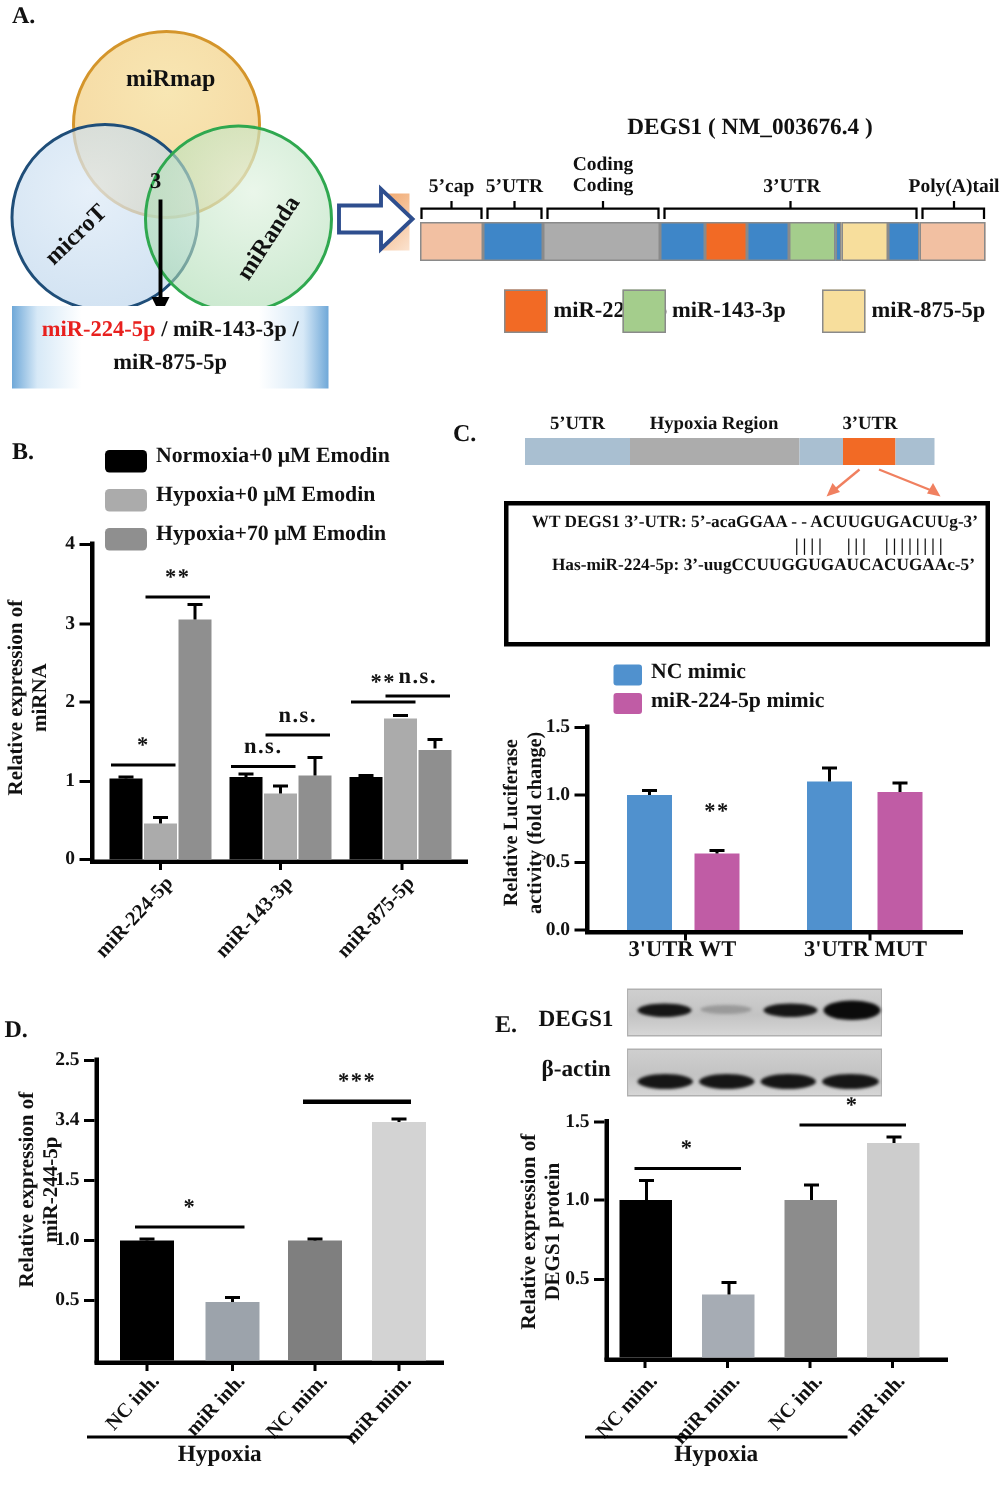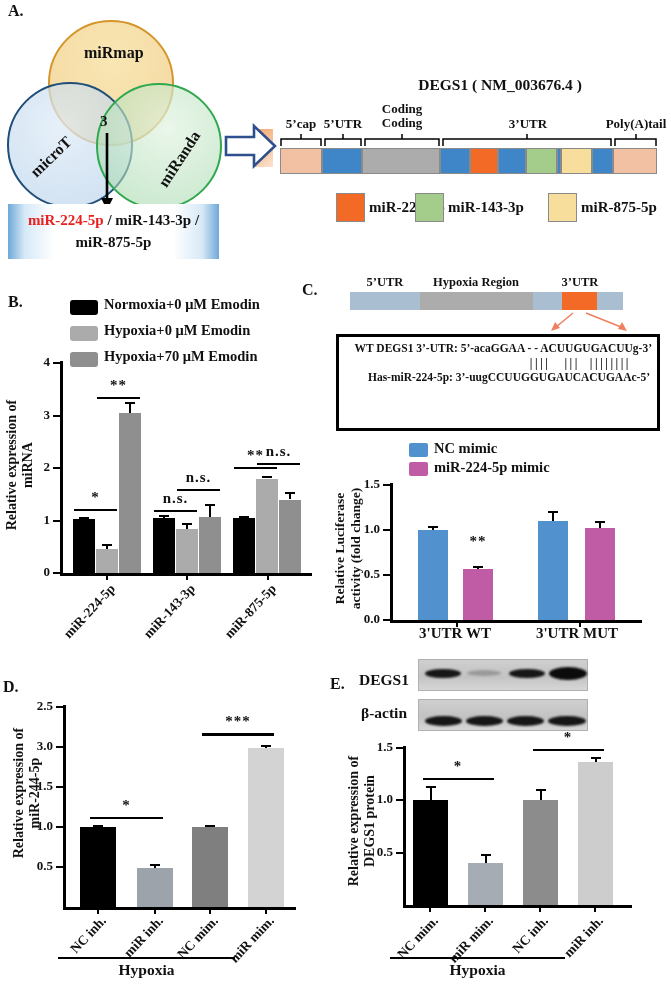--- a/index.html
+++ b/index.html
@@ -254,21 +254,21 @@
   <div class="abs">
       <div style="position:absolute;left:63px;top:705px;width:2.5px;height:204px;background:#000;"></div>
       <div style="position:absolute;left:63px;top:907px;width:233px;height:2.5px;background:#000;"></div>
       <div style="position:absolute;left:56px;top:866px;width:7px;height:2px;background:#000;"></div>
       <div class="tick-label" style="position:absolute;left:19px;top:858px;width:34px;">0.5</div>
       <div style="position:absolute;left:56px;top:826px;width:7px;height:2px;background:#000;"></div>
       <div class="tick-label" style="position:absolute;left:19px;top:818px;width:34px;">1.0</div>
       <div style="position:absolute;left:56px;top:786px;width:7px;height:2px;background:#000;"></div>
       <div class="tick-label" style="position:absolute;left:19px;top:778px;width:34px;">1.5</div>
       <div style="position:absolute;left:56px;top:746px;width:7px;height:2px;background:#000;"></div>
-      <div class="tick-label" style="position:absolute;left:19px;top:738px;width:34px;">3.0</div>
+      <div class="tick-label" style="position:absolute;left:19px;top:738px;width:34px;">3.4</div>
       <div style="position:absolute;left:56px;top:706px;width:7px;height:2px;background:#000;"></div>
       <div class="tick-label" style="position:absolute;left:19px;top:698px;width:34px;">2.5</div>
       <div style="position:absolute;left:97px;top:909px;width:2px;height:5px;background:#000;"></div>
       <div style="position:absolute;left:154px;top:909px;width:2px;height:5px;background:#000;"></div>
       <div style="position:absolute;left:209px;top:909px;width:2px;height:5px;background:#000;"></div>
       <div style="position:absolute;left:265px;top:909px;width:2px;height:5px;background:#000;"></div>
       <div style="position:absolute;left:80px;top:827px;width:36px;height:80px;background:#000000;"></div>
       <div style="position:absolute;left:97px;top:825.8px;width:2px;height:1.2000000000000455px;background:#000;"></div>
       <div style="position:absolute;left:93px;top:824.8px;width:10px;height:2px;background:#000;"></div>
       <div style="position:absolute;left:137px;top:867.8px;width:36px;height:39.200000000000045px;background:#9CA3AB;"></div>

